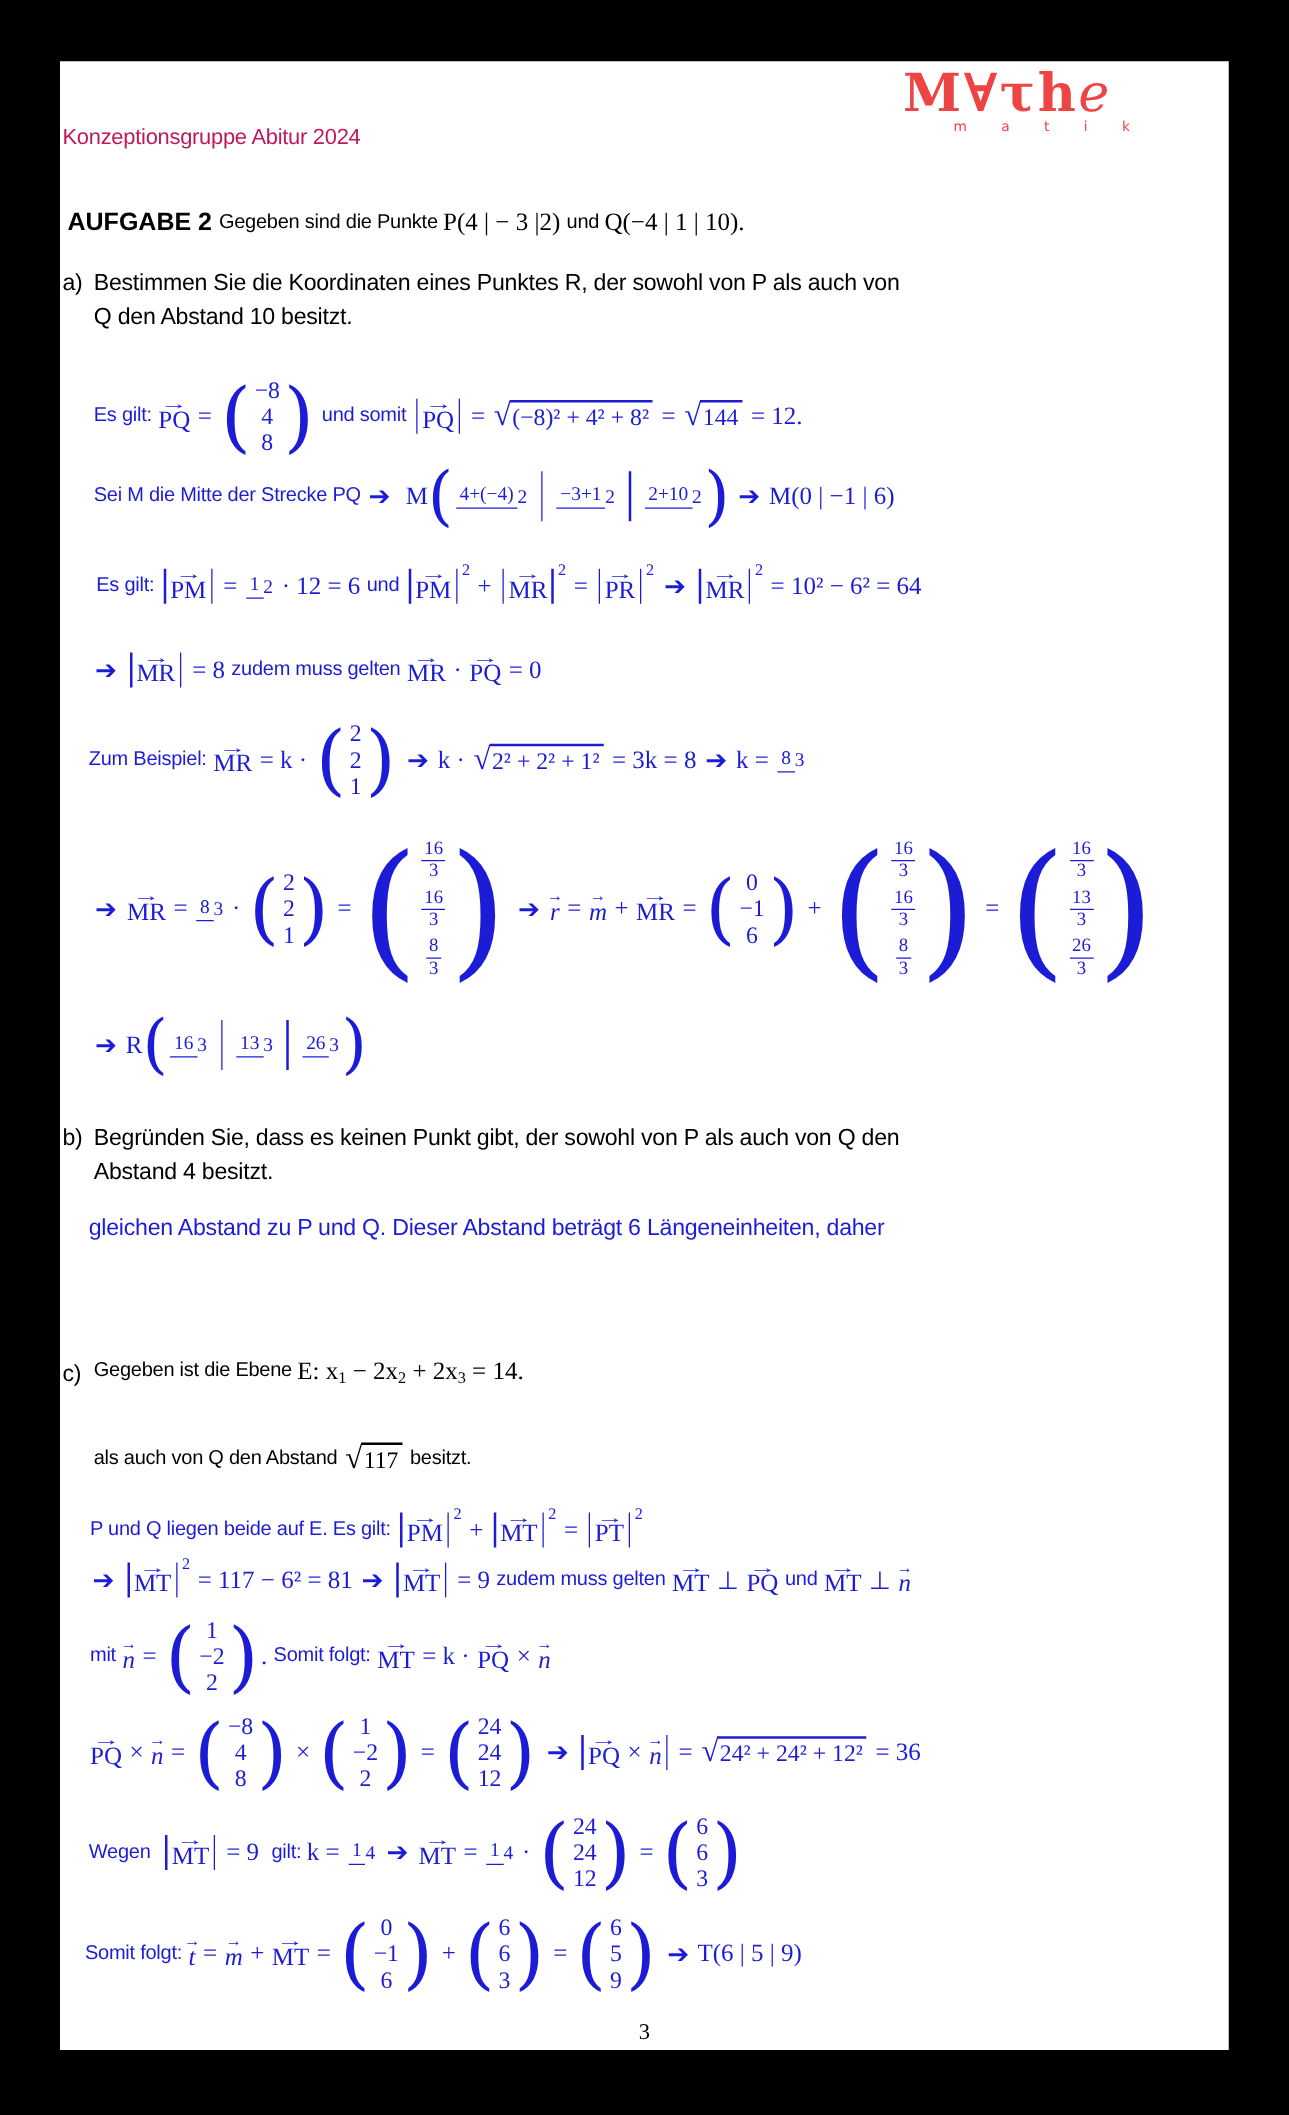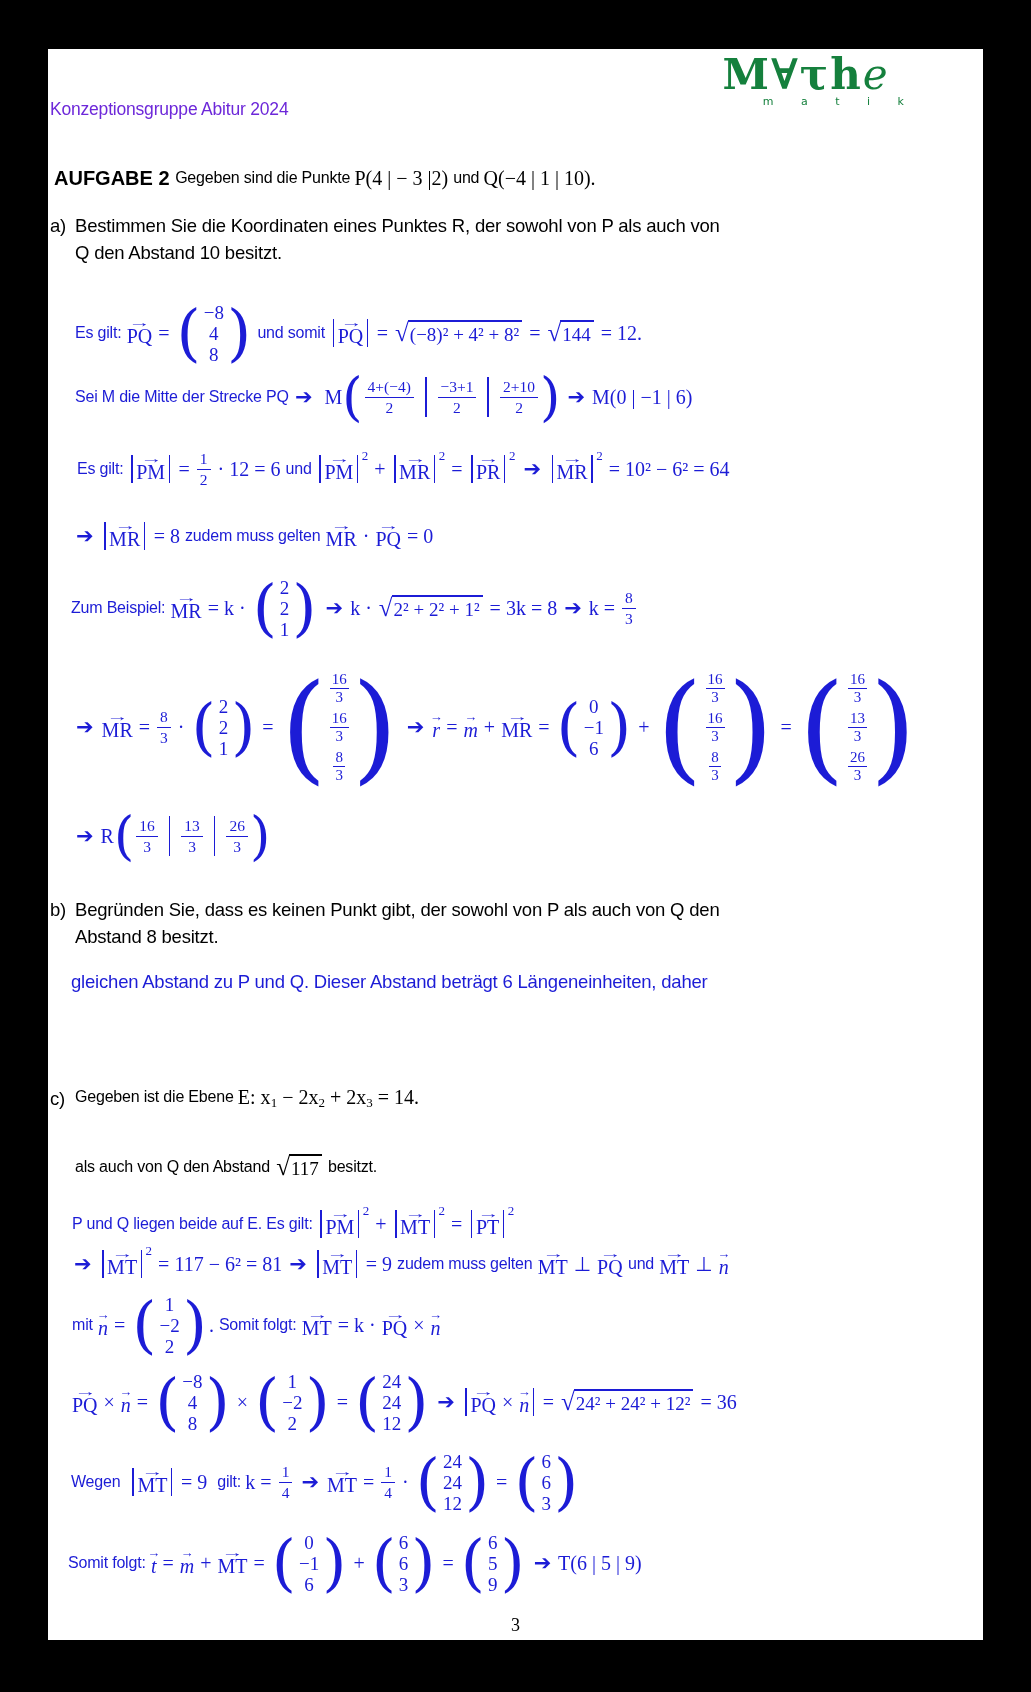--- a/index.html
+++ b/index.html
@@ -1,21 +1,21 @@
 <!DOCTYPE html>
 <html><head>
 <meta charset="utf-8">
 <style>
   html,body{margin:0;padding:0;}
   body{width:1031px;height:1692px;background:#000;position:relative;font-family:"Liberation Sans",sans-serif;}
   .page{position:absolute;left:48px;top:49px;width:935px;height:1591px;background:#fff;overflow:hidden;}
 
   
-  .hdr{position:absolute;left:2px;top:50px;font-size:17.5px;color:#6d28d9;letter-spacing:-0.2px;}
-  .logo{position:absolute;left:648px;top:0px;width:220px;text-align:center;color:#15803d;}
+  .hdr{position:absolute;left:2px;top:50px;font-size:17.5px;color:#be185d;letter-spacing:-0.2px;}
+  .logo{position:absolute;left:648px;top:0px;width:220px;text-align:center;color:#ef4444;}
   .logo-top{font-family:"DejaVu Serif",serif;font-weight:bold;font-size:42px;line-height:52px;letter-spacing:2px;}
   .logo-top .scr{font-style:italic;font-weight:normal;font-family:"DejaVu Serif",serif;}
   .logo-bottom{font-family:"DejaVu Sans",sans-serif;font-size:11px;letter-spacing:12px;margin-top:-6px;padding-left:14px;text-align:right;}
 
   
   .para{position:absolute;color:#000;font-size:18.5px;line-height:27px;letter-spacing:-0.2px;}
   .para .plabel{position:absolute;left:0;top:0;}
   .para .plines{margin-left:25px;}
   .bluepara{position:absolute;color:#1c1cd6;font-size:18.5px;line-height:27px;letter-spacing:-0.2px;}
 
@@ -32,21 +32,21 @@
   .vec{position:relative;display:inline-block;line-height:1.05;padding-top:7px;margin:0 1px;}
   .vec::after{content:"→";position:absolute;top:-3px;left:50%;transform:translateX(-50%);font-size:13px;line-height:1;}
   .vec.w2::after{transform:translateX(-50%) scaleX(1.7);}
 
   
   .ab{display:inline-flex;align-items:center;margin:0 1px;}
   .ab .bar{align-self:stretch;width:1.5px;background:currentColor;margin:0 2.5px;min-height:28px;}
   .ab sup{align-self:flex-start;font-size:13px;margin-top:-7px;margin-left:1px;}
 
   
-  .fr{display:inline-flex;flex-direction:column;align-items:center;vertical-align:middle;
+  .fr{display:inline-flex;align-items:center;vertical-align:middle;
       font-size:15.5px;line-height:1.15;margin:0 2px;}
   .fr .fn{border-bottom:1.6px solid currentColor;padding:0 3px 1px;}
   .fr .fd{padding-top:1px;}
 
   
   .sq{display:inline-flex;align-items:flex-start;margin:0 2px;}
   .sq .rad{font-size:25px;line-height:1;margin-right:-1px;}
   .sq .body{border-top:2px solid currentColor;padding:2px 3px 0 2px;font-size:19px;}
 
   
@@ -96,21 +96,21 @@
   <div class="mline" id="ml-a3" style="top:398px;left:29px;height:44px;"><span class="txt">Es gilt: </span><span class="ab"><span class="bar"></span><span class="vec w2">PM</span><span class="bar"></span></span><span class="mm"> = </span><span class="fr"><span class="fn">1</span><span class="fd">2</span></span><span class="mm"> · 12 = 6 </span><span class="txt">und </span><span class="ab"><span class="bar"></span><span class="vec w2">PM</span><span class="bar"></span><sup>2</sup></span><span class="mm"> + </span><span class="ab"><span class="bar"></span><span class="vec w2">MR</span><span class="bar"></span><sup>2</sup></span><span class="mm"> = </span><span class="ab"><span class="bar"></span><span class="vec w2">PR</span><span class="bar"></span><sup>2</sup></span><span class="mm"> </span><span class="ar">➔</span><span class="mm"> </span><span class="ab"><span class="bar"></span><span class="vec w2">MR</span><span class="bar"></span><sup>2</sup></span><span class="mm"> = 10² − 6² = 64</span></div>
   <div class="mline" id="ml-a4" style="top:470px;left:26px;height:34px;"><span class="ar">➔</span><span class="mm"> </span><span class="ab"><span class="bar"></span><span class="vec w2">MR</span><span class="bar"></span></span><span class="mm"> = 8 </span><span class="txt">zudem muss gelten </span><span class="vec w2">MR</span><span class="mm"> · </span><span class="vec w2">PQ</span><span class="mm"> = 0</span></div>
   <div class="mline" id="ml-a5" style="top:520px;left:23px;height:78px;"><span class="txt">Zum Beispiel: </span><span class="vec w2">MR</span><span class="mm"> = k · </span><span class="cv num"><span class="paren">(</span><span class="col"><span class="row">2</span><span class="row">2</span><span class="row">1</span></span><span class="paren">)</span></span><span class="mm"> </span><span class="ar">➔</span><span class="mm"> k · </span><span class="sq"><span class="rad">√</span><span class="body">2² + 2² + 1²</span></span><span class="mm"> = 3k = 8 </span><span class="ar">➔</span><span class="mm"> k = </span><span class="fr"><span class="fn">8</span><span class="fd">3</span></span></div>
   <div class="mline" id="ml-a6" style="top:610px;left:26px;height:136px;"><span class="ar">➔</span><span class="mm"> </span><span class="vec w2">MR</span><span class="mm"> = </span><span class="fr"><span class="fn">8</span><span class="fd">3</span></span><span class="mm"> · </span><span class="cv num"><span class="paren">(</span><span class="col"><span class="row">2</span><span class="row">2</span><span class="row">1</span></span><span class="paren">)</span></span><span class="mm"> = </span><span class="cv frac"><span class="paren">(</span><span class="col"><span class="mfr"><span class="fn">16</span><span class="fd">3</span></span><span class="mfr"><span class="fn">16</span><span class="fd">3</span></span><span class="mfr"><span class="fn">8</span><span class="fd">3</span></span></span><span class="paren">)</span></span><span class="mm"> </span><span class="ar">➔</span><span class="mm"> </span><span class="vec it">r</span><span class="mm"> = </span><span class="vec it">m</span><span class="mm"> + </span><span class="vec w2">MR</span><span class="mm"> = </span><span class="cv num"><span class="paren">(</span><span class="col"><span class="row">0</span><span class="row">−1</span><span class="row">6</span></span><span class="paren">)</span></span><span class="mm"> + </span><span class="cv frac"><span class="paren">(</span><span class="col"><span class="mfr"><span class="fn">16</span><span class="fd">3</span></span><span class="mfr"><span class="fn">16</span><span class="fd">3</span></span><span class="mfr"><span class="fn">8</span><span class="fd">3</span></span></span><span class="paren">)</span></span><span class="mm"> = </span><span class="cv frac"><span class="paren">(</span><span class="col"><span class="mfr"><span class="fn">16</span><span class="fd">3</span></span><span class="mfr"><span class="fn">13</span><span class="fd">3</span></span><span class="mfr"><span class="fn">26</span><span class="fd">3</span></span></span><span class="paren">)</span></span></div>
   <div class="mline" id="ml-a7" style="top:762px;left:26px;height:50px;"><span class="ar">➔</span><span class="mm"> R</span><span class="pg"><span class="paren">(</span><span class="fr"><span class="fn">16</span><span class="fd">3</span></span><span class="vs"></span><span class="fr"><span class="fn">13</span><span class="fd">3</span></span><span class="vs"></span><span class="fr"><span class="fn">26</span><span class="fd">3</span></span><span class="paren">)</span></span></div>
 
   <div class="para" style="top:847px;left:2px;">
     <span class="plabel">b)</span>
     <div class="plines">
       <div>Begründen Sie, dass es keinen Punkt gibt, der sowohl von P als auch von Q den</div>
-      <div>Abstand 8 besitzt.</div>
+      <div>Abstand 4 besitzt.</div>
     </div>
   </div>
 
   <div class="bluepara" style="top:919px;left:23px;">
     <div>gleichen Abstand zu P und Q. Dieser Abstand beträgt 6 Längeneinheiten, daher</div>
   </div>
 
   <div class="para" style="top:1036px;left:2px;">
     <span class="plabel">c)</span>
   </div>

